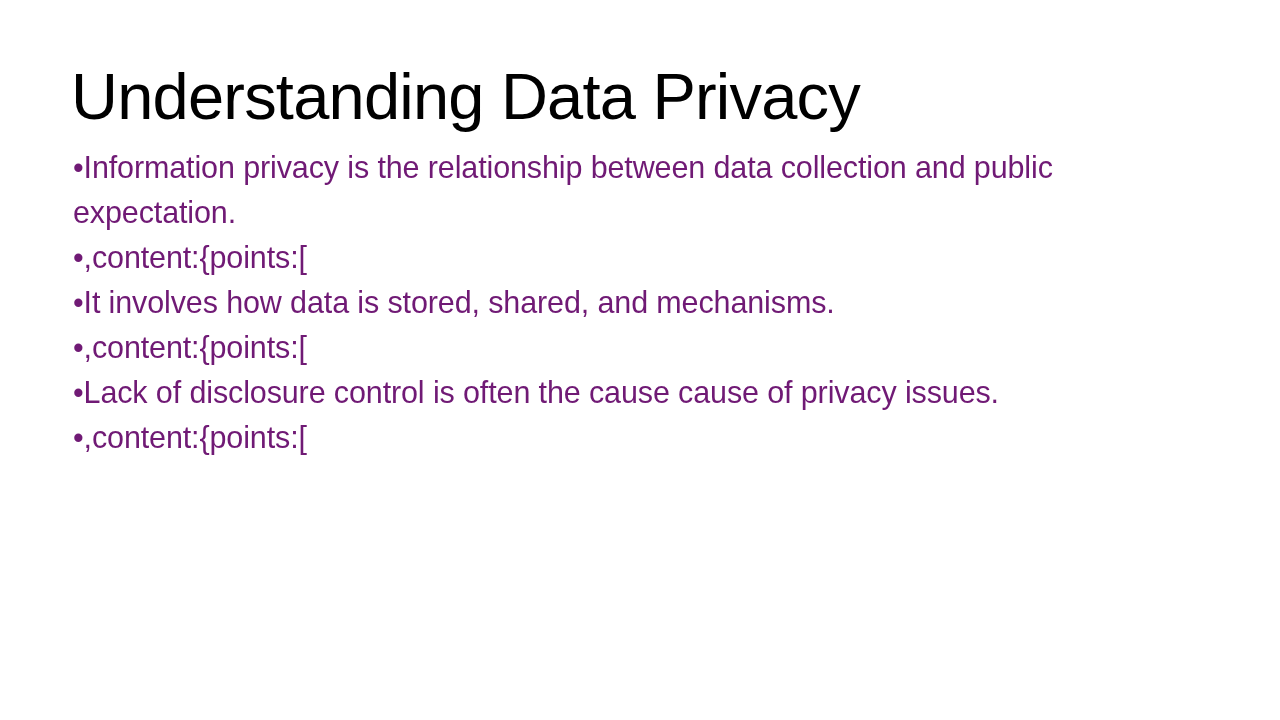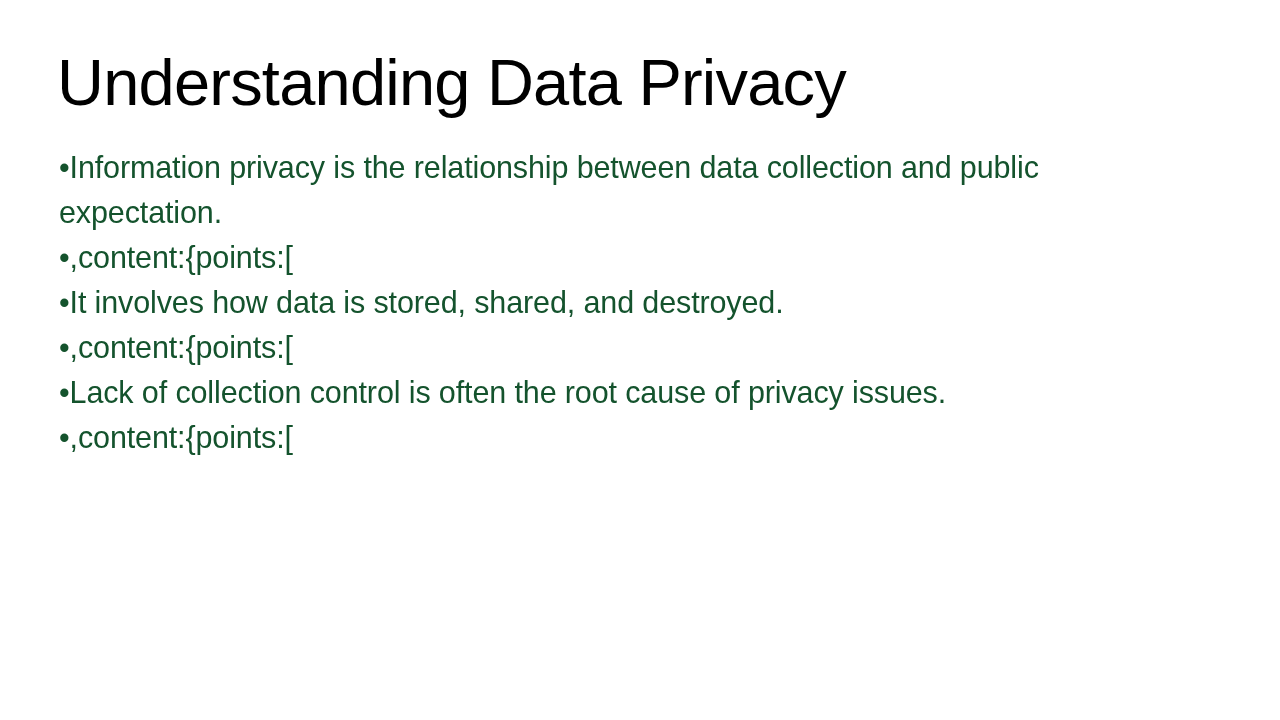--- a/index.html
+++ b/index.html
@@ -23,47 +23,47 @@
     background: #ffffff;
     box-sizing: border-box;
   }
 
   
   .slide-title {
     position: absolute;
     left: 57px;
     top: 48px;
     width: 1170px;
-    margin: 0;
+    margin: 14px;
     font-family: "Liberation Sans", sans-serif;
     font-size: 65px;
     font-weight: 300;
     line-height: 1.08;
     letter-spacing: -0.012em;
     color: #000000;
     white-space: nowrap;
   }
 
   
   .body-block {
     position: absolute;
     left: 57px;
     top: 145px;
     width: 1135px;
   }
 
   .bullet-line {
-    margin: 0 0 0 2px;
+    margin: 0 0 0 16px;
     padding: 0;
     font-family: "Liberation Sans", sans-serif;
     font-size: 30.5px;
     font-weight: 400;
     line-height: 45px;
     letter-spacing: -0.004em;
-    color: #14532d;
+    color: #701a75;
     
     text-indent: 0;
   }
 
   .bullet-mark {
     
     font-size: 30.5px;
     line-height: 45px;
   }
 </style>
@@ -73,24 +73,24 @@
 <div class="slide">
 
   <h1 class="slide-title">Understanding Data Privacy</h1>
 
   <div class="body-block">
 
     <p class="bullet-line"><span class="bullet-mark">•</span><span>Information privacy is the relationship between data collection and public expectation.</span></p>
 
     <p class="bullet-line"><span class="bullet-mark">•</span><span>,content:{points:[</span></p>
 
-    <p class="bullet-line"><span class="bullet-mark">•</span><span>It involves how data is stored, shared, and destroyed.</span></p>
+    <p class="bullet-line"><span class="bullet-mark">•</span><span>It involves how data is stored, shared, and mechanisms.</span></p>
 
     <p class="bullet-line"><span class="bullet-mark">•</span><span>,content:{points:[</span></p>
 
-    <p class="bullet-line"><span class="bullet-mark">•</span><span>Lack of collection control is often the root cause of privacy issues.</span></p>
+    <p class="bullet-line"><span class="bullet-mark">•</span><span>Lack of disclosure control is often the cause cause of privacy issues.</span></p>
 
     <p class="bullet-line"><span class="bullet-mark">•</span><span>,content:{points:[</span></p>
 
 
   </div>
 
 </div>
 
 </body></html>

